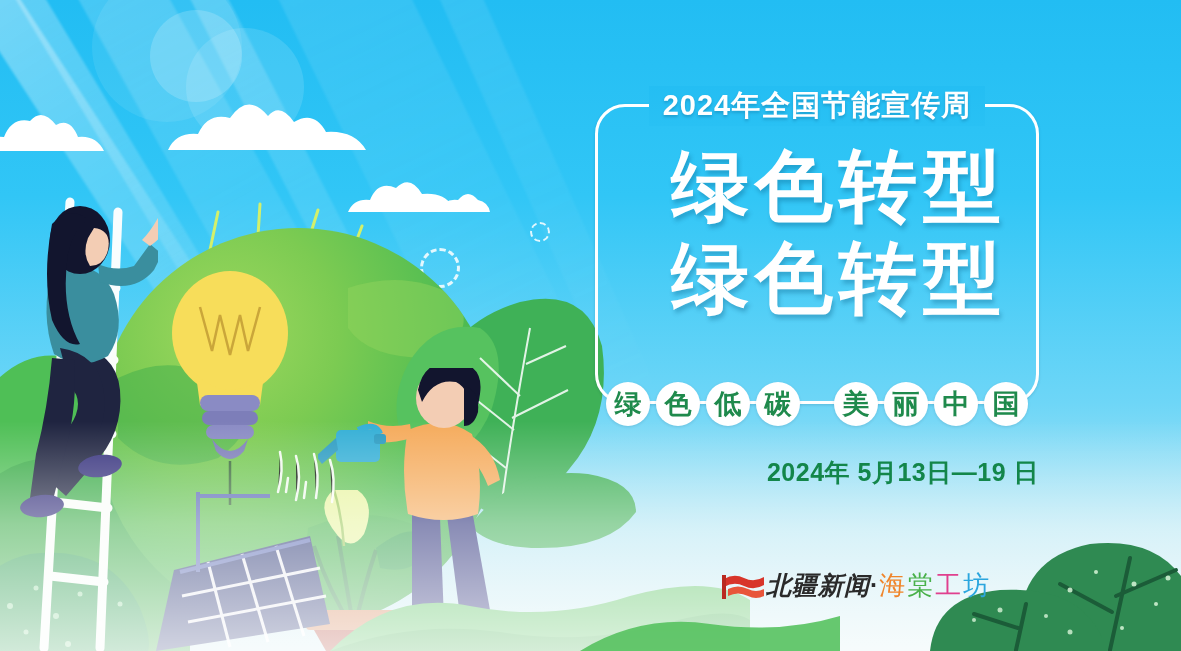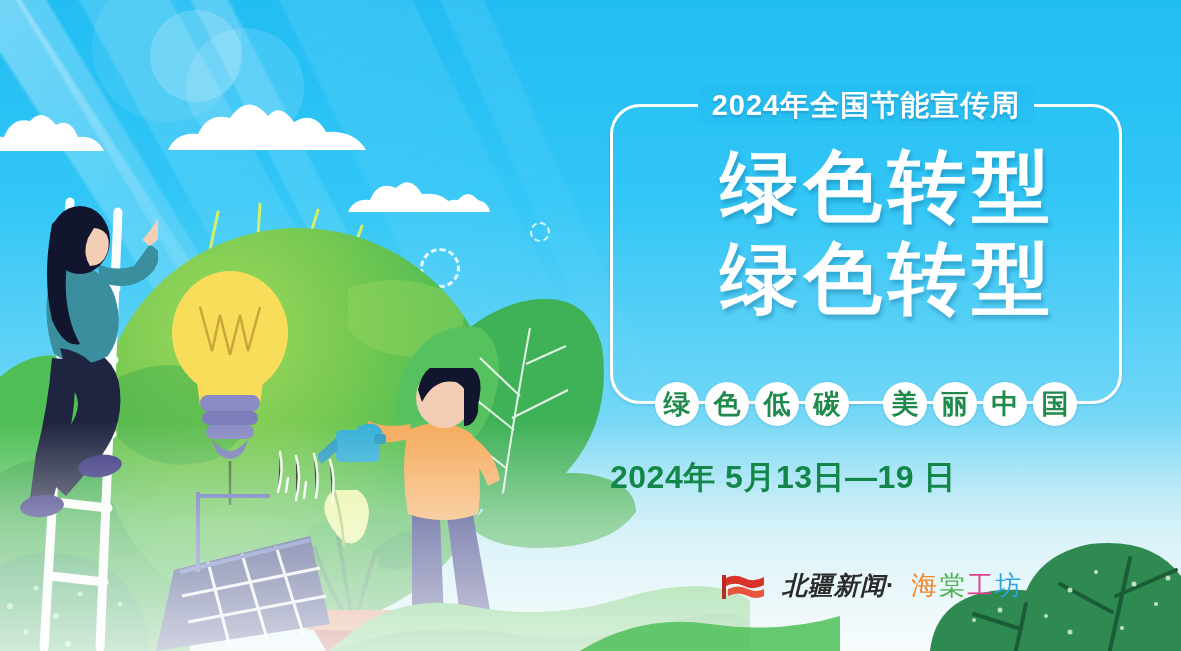--- a/index.html
+++ b/index.html
@@ -22,21 +22,21 @@
   .cloud{position:absolute;}
   .haze{position:absolute;left:0;right:0;bottom:0;height:230px;
         background:linear-gradient(180deg,rgba(255,255,255,0) 0%,rgba(255,255,255,.45) 45%,rgba(255,255,255,.78) 100%);
         pointer-events:none;}
   .dashring{position:absolute;border:3px dashed rgba(255,255,255,.85);border-radius:50%;}
 
   
   .globe{position:absolute;border-radius:50%;}
 
   
-  .panel{position:absolute;left:610px;top:104px;width:512px;height:300px;}
+  .panel{position:absolute;left:595px;top:104px;width:444px;height:300px;}
   .frame{position:absolute;inset:0;border:3px solid #ffffff;border-radius:30px;
          box-sizing:border-box;box-shadow:0 1px 3px rgba(0,60,90,.18);}
   .kicker{position:absolute;left:0;right:0;top:-18px;text-align:center;}
   .kicker span{
     display:inline-block;padding:0 14px;
     font-size:29px;font-weight:bold;color:#ffffff;letter-spacing:1px;
     text-shadow:0 2px 3px rgba(0,70,110,.28);
     background:linear-gradient(180deg,#24bef3,#29c1f4);
   }
   .headline{position:absolute;left:0;right:0;top:36px;text-align:center;}
@@ -50,26 +50,26 @@
   .subtitle{position:absolute;left:0;right:0;bottom:-22px;
     display:flex;justify-content:center;align-items:center;gap:6px;}
   .subtitle .gap{width:22px;}
   .chip{
     width:44px;height:44px;border-radius:50%;background:#ffffff;
     display:flex;align-items:center;justify-content:center;
     font-size:27px;font-weight:bold;color:#1f8a4c;
     box-shadow:0 1px 3px rgba(0,60,90,.14);
   }
   .datetext{
-    position:absolute;left:0;right:0;top:352px;text-align:left;
-    font-size:32px;font-weight:bold;color:#13864a;letter-spacing:.5px;
+    position:absolute;left:0;right:0;top:352px;text-align:right;
+    font-size:25px;font-weight:bold;color:#13864a;letter-spacing:.5px;
   }
 
   
-  .logo{position:absolute;left:722px;top:568px;display:flex;align-items:center;gap:16px;}
+  .logo{position:absolute;left:722px;top:568px;display:flex;align-items:center;gap:0;}
   .logo-mark{width:44px;height:30px;position:relative;}
   .logo-text{font-size:25px;font-weight:bold;letter-spacing:1px;white-space:nowrap;}
   .lt-dark{color:#2a2a2a;font-style:italic;}
   .lt-dot{color:#2a2a2a;}
   .c-o{color:#f0852a;}.c-g{color:#49b14a;}.c-p{color:#e0408e;}.c-b{color:#2ba6de;}
   .logo-text2{font-size:26px;font-weight:normal;letter-spacing:2px;white-space:nowrap;}
 </style>
 </head>
 <body>
 

